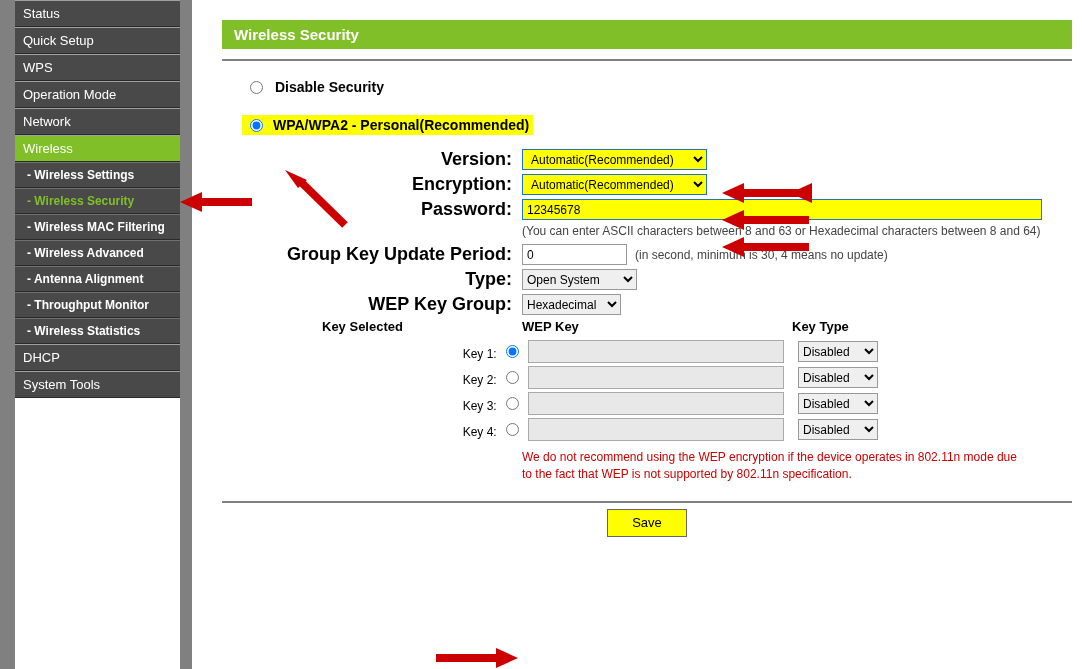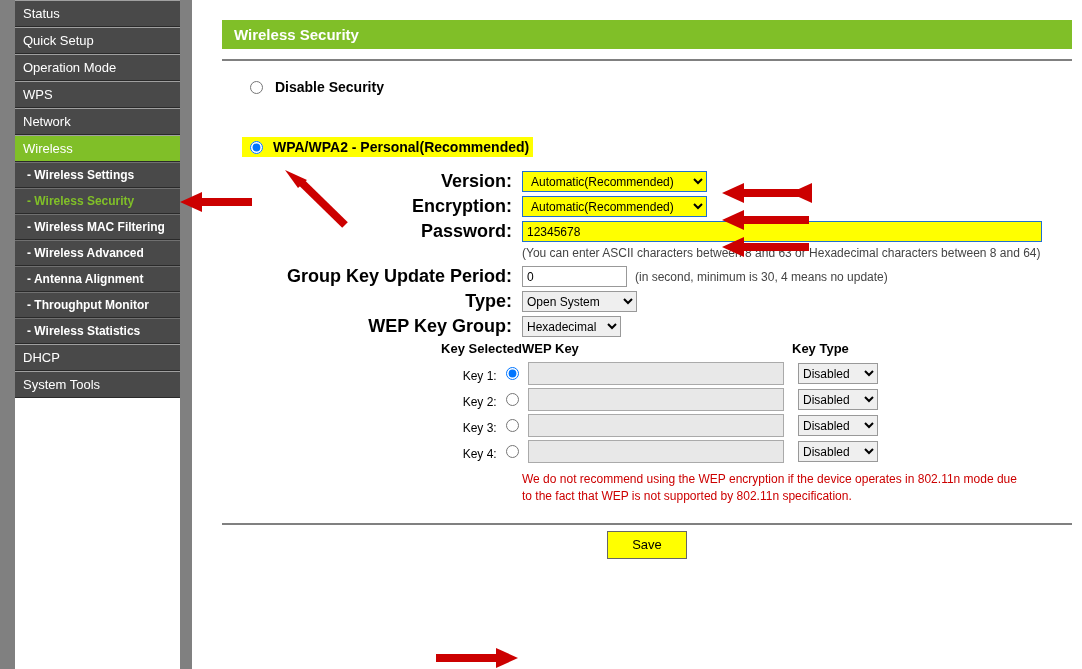--- a/index.html
+++ b/index.html
@@ -22,21 +22,21 @@
   .form-label{width:290px;text-align:right;font-weight:bold;font-size:18px;padding-right:10px;}
   .form-ctrl{flex:0 0 auto;}
   .sel{font-size:12px;border:1px solid #999;height:21px;}
   .sel.hl{background:#ffff00;border:1px solid #2070d0;}
   .txt{font-size:12px;border:1px solid #999;height:19px;padding:0 4px;}
   .txt.hl{background:#ffff00;border:1px solid #2070d0;}
   .hint{font-size:12px;color:#444;margin-left:8px;}
   .hint-row{margin-left:300px;font-size:12px;color:#444;margin-bottom:6px;}
   .wep-table{margin-left:100px;}
   .wep-head{display:flex;font-weight:bold;font-size:13px;margin-bottom:6px;}
-  .wep-head .c1{width:200px;text-align:right;}
+  .wep-head .c1{width:200px;text-align:left;}
   .wep-head .c2{width:270px;}
   .wep-head .c3{width:120px;}
   .wep-row{display:flex;align-items:center;margin:3px 0;}
   .wep-row .c1{width:200px;text-align:right;font-size:12px;padding-right:6px;}
   .wep-row .c1 input{margin-left:6px;}
   .wep-row .c2{width:270px;}
   .wep-row .c3{width:120px;}
   .wep-key-input{width:250px;height:19px;background:#e8e8e8;border:1px solid #aaa;}
   .warn{color:#cc0000;font-size:12px;margin-left:300px;max-width:500px;margin-top:8px;line-height:1.4;}
   .save-area{text-align:center;margin-top:6px;}
@@ -49,22 +49,22 @@
 </style>
 </head>
 <body>
 
 <div class="col-left-bg"></div>
 <div class="col-right-bg"></div>
 
 <div class="sidebar" id="sidebar">
     <div class="nav-item">Status</div>
     <div class="nav-item">Quick Setup</div>
+    <div class="nav-item">WPS</div>
     <div class="nav-item">Operation Mode</div>
-    <div class="nav-item">WPS</div>
     <div class="nav-item">Network</div>
     <div class="nav-item active">Wireless</div>
     <div class="nav-sub">- Wireless Settings</div>
     <div class="nav-sub active">- Wireless Security</div>
     <div class="nav-sub">- Wireless MAC Filtering</div>
     <div class="nav-sub">- Wireless Advanced</div>
     <div class="nav-sub">- Antenna Alignment</div>
     <div class="nav-sub">- Throughput Monitor</div>
     <div class="nav-sub">- Wireless Statistics</div>
     <div class="nav-item">DHCP</div>
@@ -73,21 +73,21 @@
 
 <div class="main">
   <div class="page-title-bar">Wireless Security</div>
   <hr class="hr">
 
   <div class="sec-row">
     <input type="radio" name="secmode" style="">
     <span class="sec-title">Disable Security</span>
   </div>
 
-  <div class="sec-row" style="margin-top:42px;">
+  <div class="sec-row" style="margin-top:20px;">
     <span class="hl" style="display:flex;align-items:center;margin-left:20px;">
       <input type="radio" name="secmode" checked="" style="margin: 0px 10px 0px 4px;">
       <span class="sec-title">WPA/WPA2 - Personal(Recommended)</span>
     </span>
   </div>
 
   <div class="form-row">
     <div class="form-label">Version:</div>
     <div class="form-ctrl"><select class="sel hl" style="width:185px"><option>Automatic(Recommended)</option></select></div>
   </div>

